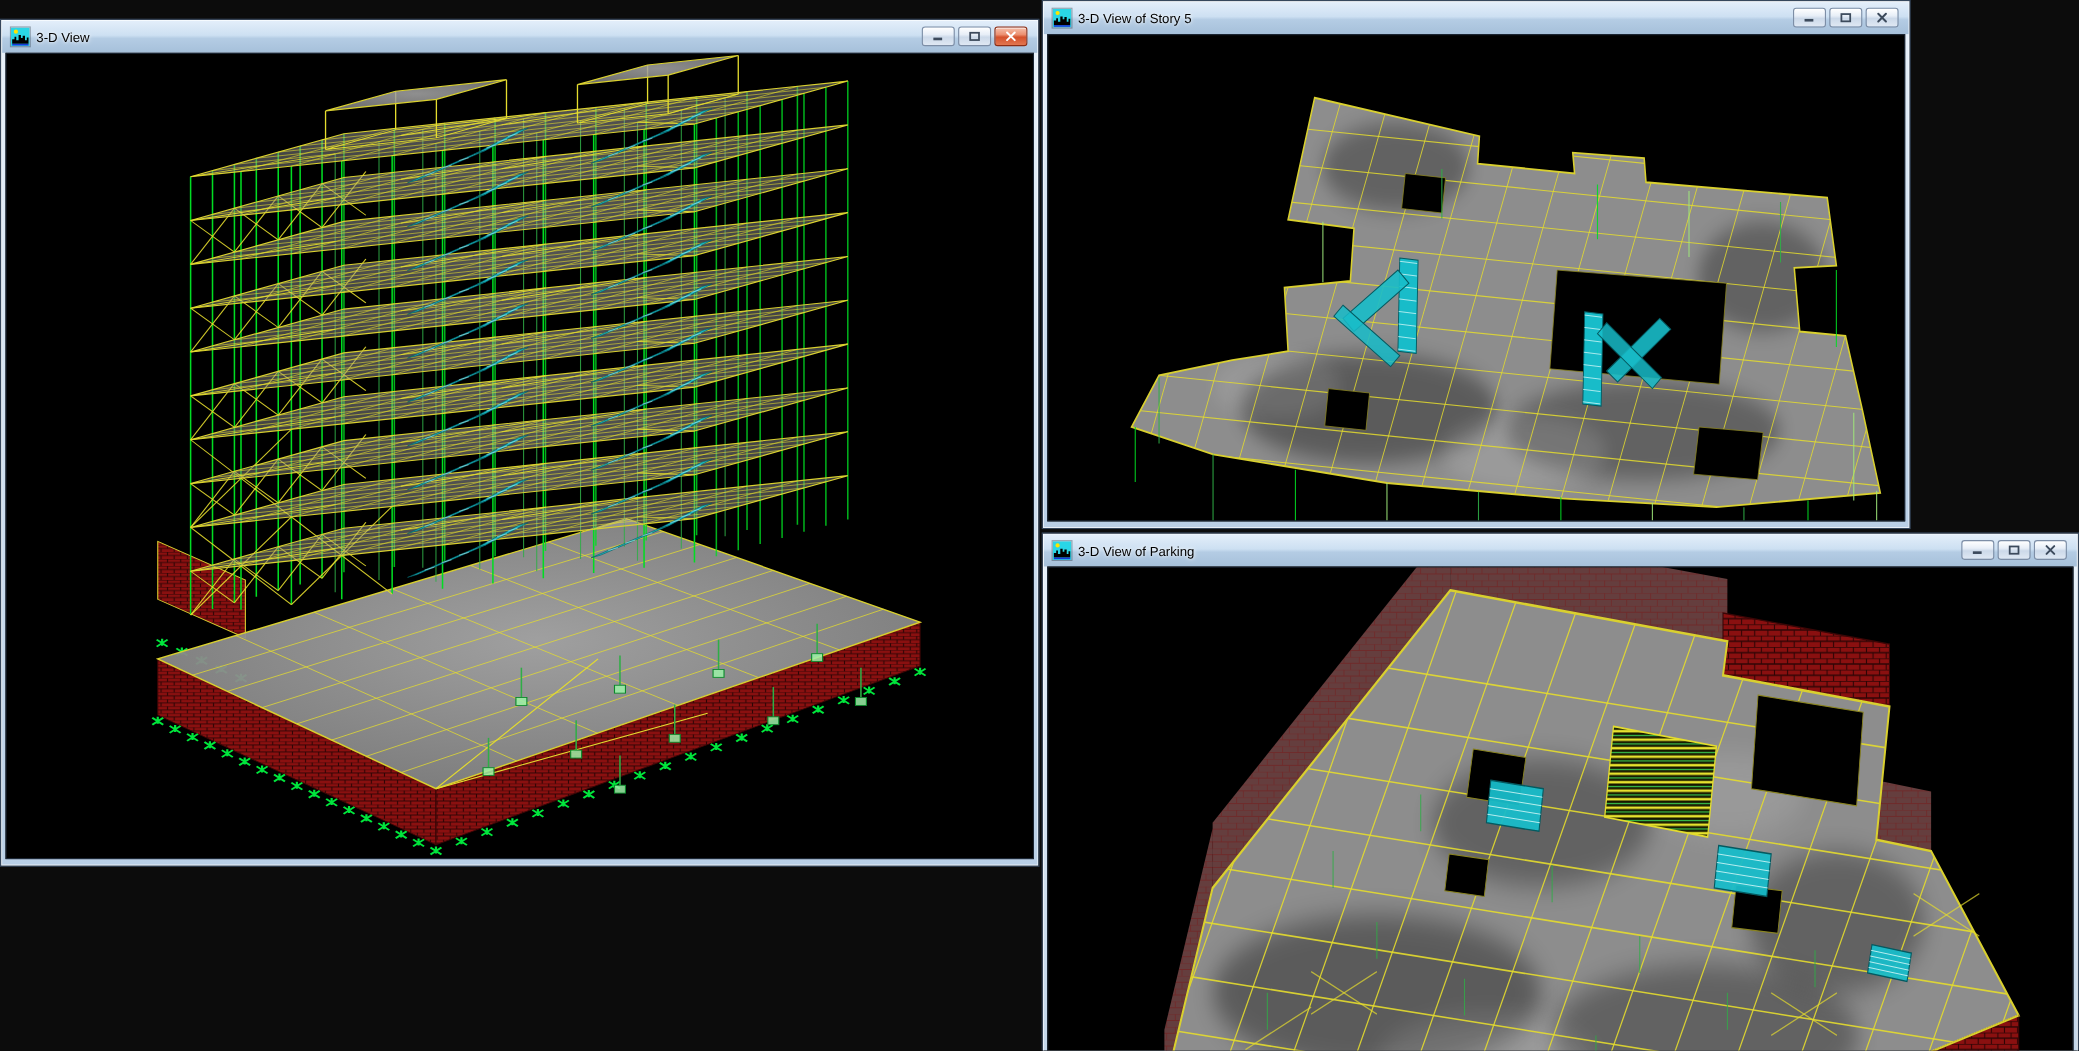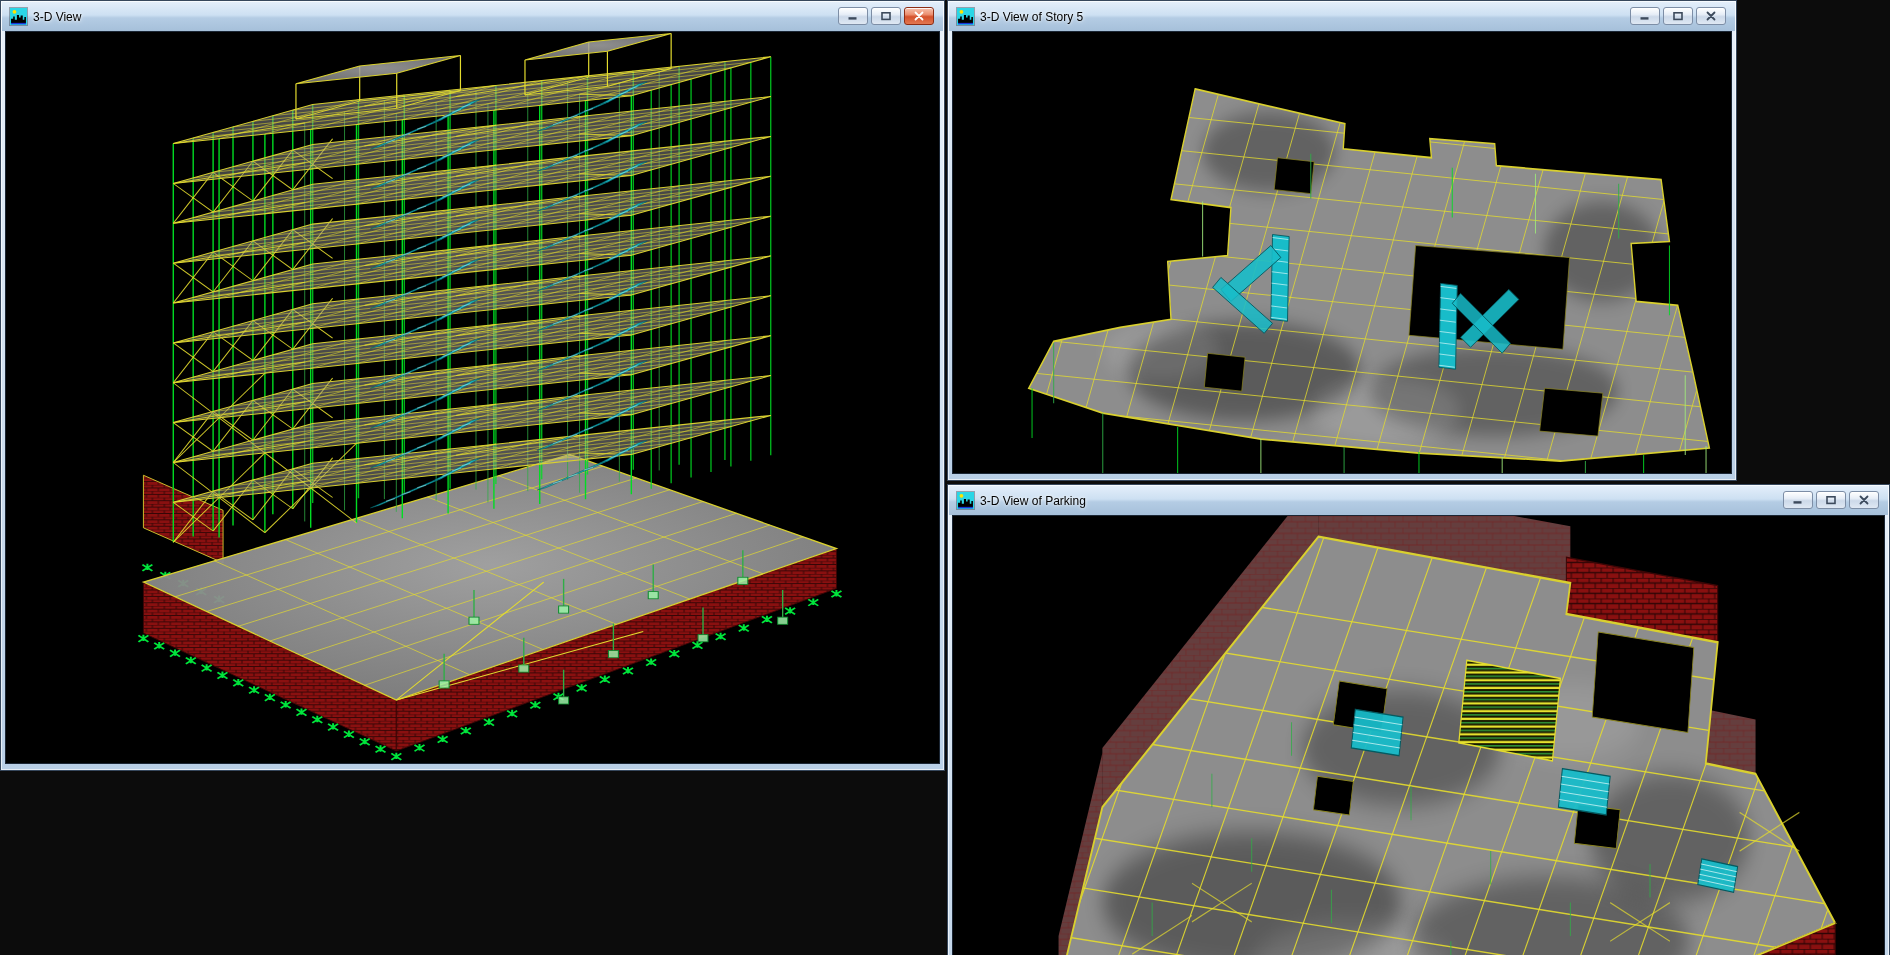--- a/index.html
+++ b/index.html
@@ -7,21 +7,21 @@
     width:1890px;height:955px;position:relative;overflow:hidden;
     background:#0c0c0c;font-family:"Liberation Sans",sans-serif;
   }
   .window{
     position:absolute;
     background:linear-gradient(180deg,#e9f2fb,#b9cfe6);
     border:1px solid #36475c;
     box-shadow:inset 0 0 0 1px rgba(255,255,255,.65);
     box-sizing:border-box;
   }
-  #w1{left:0;top:0;width:945px;height:771px;}
+  #w1{left:0;top:17px;width:945px;height:771px;}
   #w2{left:947px;top:0;width:790px;height:481px;}
   #w3{left:947px;top:484px;width:943px;height:598px;}
   .titlebar{
     position:absolute;left:1px;right:1px;top:1px;height:29px;
     display:flex;align-items:center;gap:6px;padding:0 8px;box-sizing:border-box;
     background:linear-gradient(180deg,#e3eefa 0%,#cde0f2 45%,#b4cce4 55%,#a6c0da 100%);
   }
   .wicon{width:17px;height:17px;flex:0 0 auto;outline:1px solid rgba(20,30,40,.35);}
   .wtitle{font-size:12px;color:#000;text-shadow:0 0 3px rgba(255,255,255,.95),0 0 6px rgba(255,255,255,.7);white-space:nowrap;}
   .controls{position:absolute;right:9px;top:5px;display:flex;gap:3px;}

